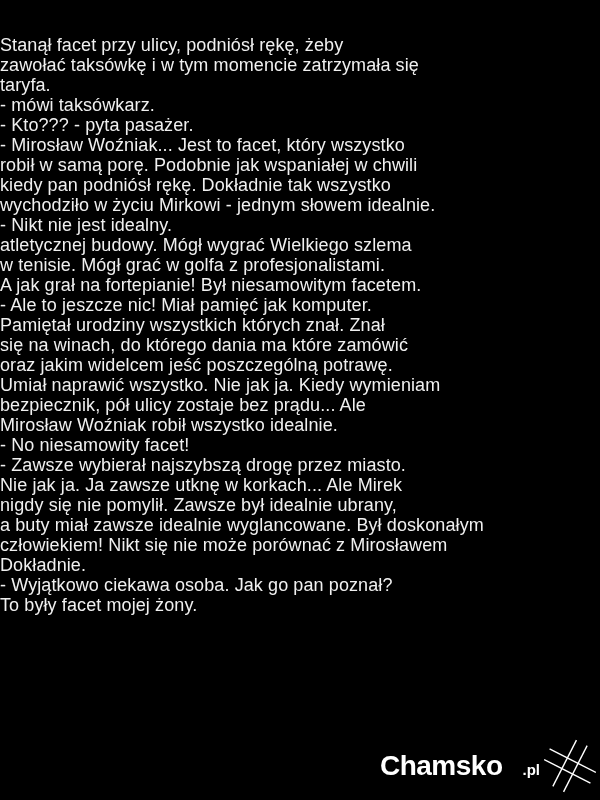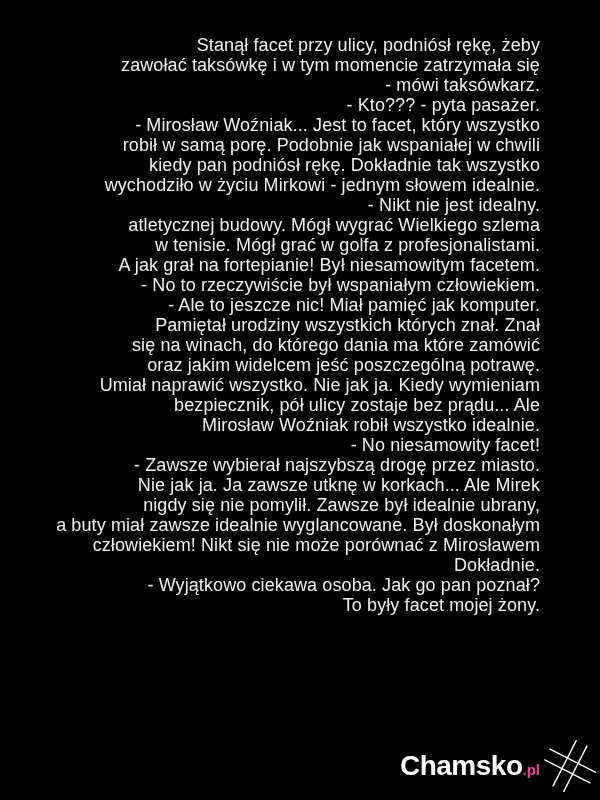--- a/index.html
+++ b/index.html
@@ -17,21 +17,21 @@
   .meme {
     position: absolute;
     inset: 0;
     background: #000000;
   }
   .story {
     position: absolute;
     top: 35px;
     left: 0;
     width: 540px;
-    text-align: right;
+    text-align: left;
     color: #f0f0f0;
     font-size: 18px;
     line-height: 20px;
     letter-spacing: 0.1px;
   }
   .story div {
     white-space: nowrap;
   }
   .footer {
     position: absolute;
@@ -42,22 +42,23 @@
   }
   .brand {
     font-weight: bold;
     font-size: 28px;
     letter-spacing: -0.5px;
     color: #ffffff;
     line-height: 1;
   }
   .brand .suffix {
     font-size: 15px;
-    color: #ec4899;
+    color: #ffffff;
     letter-spacing: 0;
+    margin-left: 20px;
   }
   .logo-icon {
     display: inline-block;
     width: 52px;
     height: 56px;
     margin-left: 4px;
   }
   .logo-icon svg {
     display: block;
     width: 100%;
@@ -65,31 +66,31 @@
   }
 </style>
 </head>
 <body>
 
 <div class="meme">
 
   <div class="story">
       <div>Stanął facet przy ulicy, podniósł rękę, żeby</div>
       <div>zawołać taksówkę i w tym momencie zatrzymała się</div>
+      <div>taryfa.</div>
       <div>- mówi taksówkarz.</div>
       <div>- Kto??? - pyta pasażer.</div>
       <div>- Mirosław Woźniak... Jest to facet, który wszystko</div>
       <div>robił w samą porę. Podobnie jak wspaniałej w chwili</div>
       <div>kiedy pan podniósł rękę. Dokładnie tak wszystko</div>
       <div>wychodziło w życiu Mirkowi - jednym słowem idealnie.</div>
       <div>- Nikt nie jest idealny.</div>
       <div>atletycznej budowy. Mógł wygrać Wielkiego szlema</div>
       <div>w tenisie. Mógł grać w golfa z profesjonalistami.</div>
       <div>A jak grał na fortepianie! Był niesamowitym facetem.</div>
-      <div>- No to rzeczywiście był wspaniałym człowiekiem.</div>
       <div>- Ale to jeszcze nic! Miał pamięć jak komputer.</div>
       <div>Pamiętał urodziny wszystkich których znał. Znał</div>
       <div>się na winach, do którego dania ma które zamówić</div>
       <div>oraz jakim widelcem jeść poszczególną potrawę.</div>
       <div>Umiał naprawić wszystko. Nie jak ja. Kiedy wymieniam</div>
       <div>bezpiecznik, pół ulicy zostaje bez prądu... Ale</div>
       <div>Mirosław Woźniak robił wszystko idealnie.</div>
       <div>- No niesamowity facet!</div>
       <div>- Zawsze wybierał najszybszą drogę przez miasto.</div>
       <div>Nie jak ja. Ja zawsze utknę w korkach... Ale Mirek</div>

